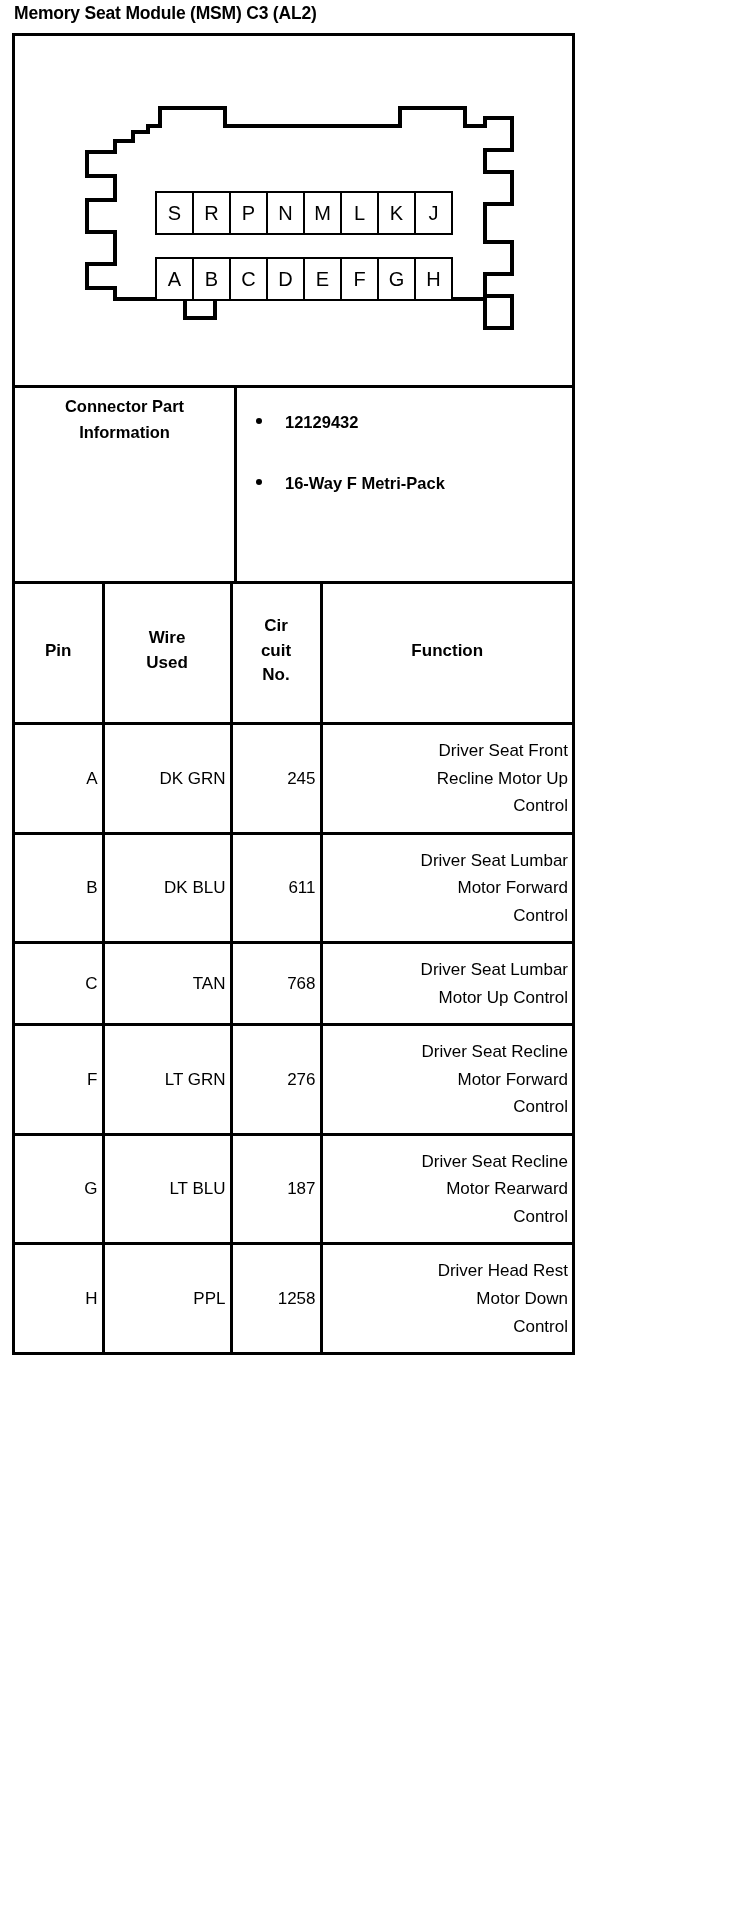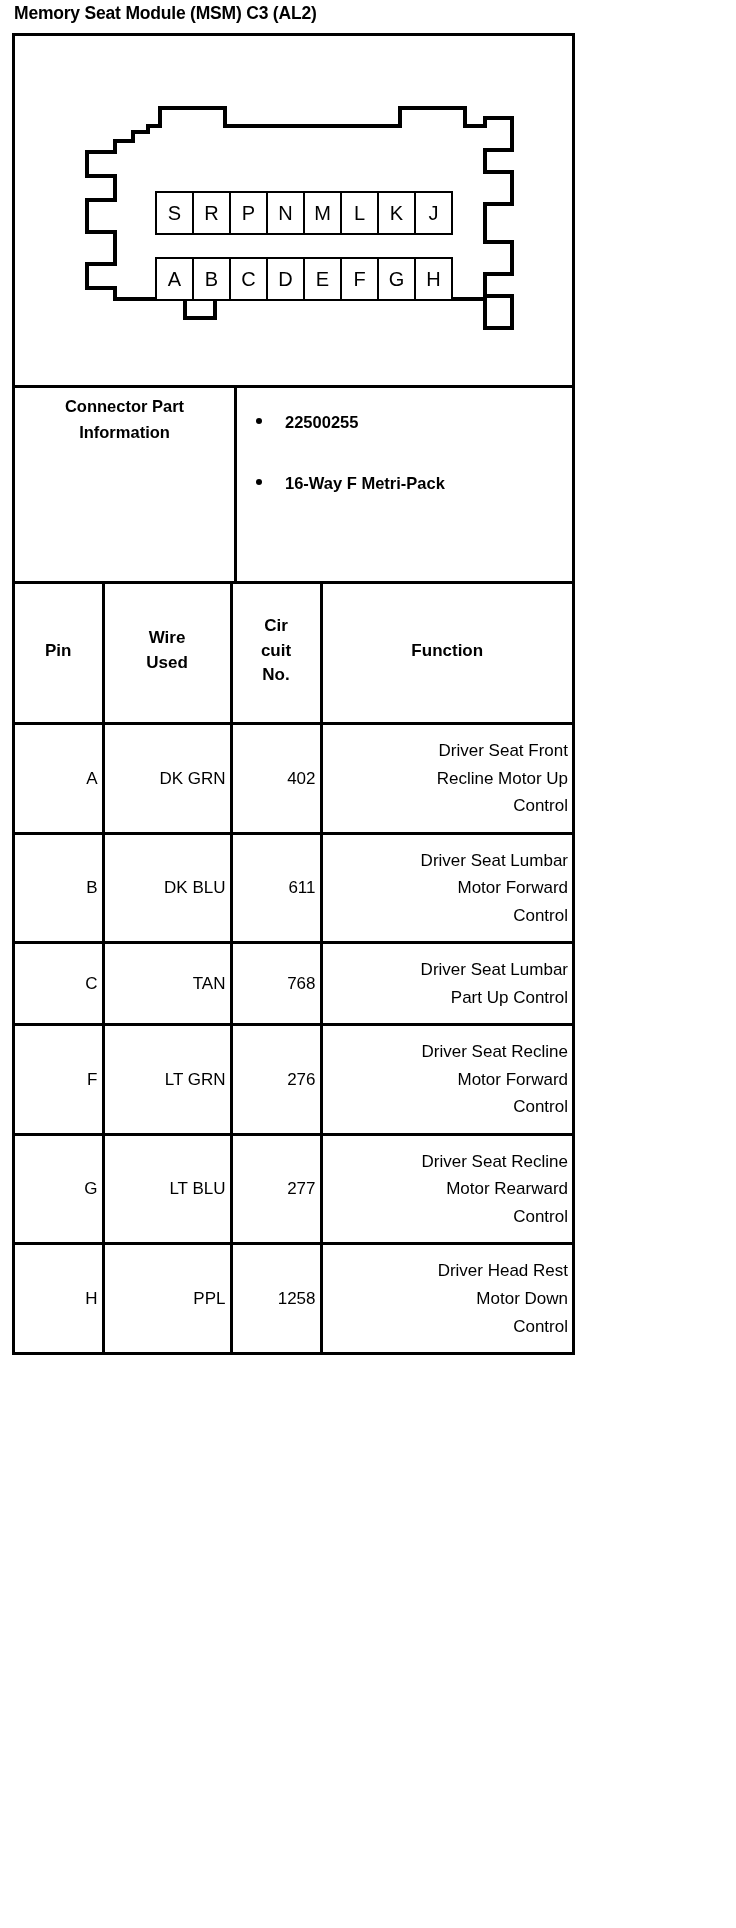--- a/index.html
+++ b/index.html
@@ -223,21 +223,21 @@
     <div class="info-row">
       <div class="info-label">
         <div>
           <span>Connector Part</span><br>
           <span>Information</span>
         </div>
       </div>
       <div class="info-values">
         <div class="info-bullet">
           <span class="dot"></span>
-          <span>22500255</span>
+          <span>12129432</span>
         </div>
         <div class="info-bullet">
           <span class="dot"></span>
           <span>16-Way F Metri-Pack</span>
         </div>
       </div>
     </div>
 
     <table class="pintable">
       <colgroup>
@@ -267,21 +267,21 @@
           <th class="h-fn">
             <span>Function</span>
           </th>
         </tr>
       </thead>
       <tbody>
 
         <tr>
           <td>A</td>
           <td>DK GRN</td>
-          <td>402</td>
+          <td>245</td>
           <td class="fn">
             <span>Driver Seat Front</span><br>
             <span>Recline Motor Up</span><br>
             <span>Control</span>
           </td>
         </tr>
 
         <tr>
           <td>B</td>
           <td>DK BLU</td>
@@ -292,40 +292,40 @@
             <span>Control</span>
           </td>
         </tr>
 
         <tr>
           <td>C</td>
           <td>TAN</td>
           <td>768</td>
           <td class="fn">
             <span>Driver Seat Lumbar</span><br>
-            <span>Part Up Control</span>
+            <span>Motor Up Control</span>
           </td>
         </tr>
 
 
         <tr>
           <td>F</td>
           <td>LT GRN</td>
           <td>276</td>
           <td class="fn">
             <span>Driver Seat Recline</span><br>
             <span>Motor Forward</span><br>
             <span>Control</span>
           </td>
         </tr>
 
         <tr>
           <td>G</td>
           <td>LT BLU</td>
-          <td>277</td>
+          <td>187</td>
           <td class="fn">
             <span>Driver Seat Recline</span><br>
             <span>Motor Rearward</span><br>
             <span>Control</span>
           </td>
         </tr>
 
         <tr>
           <td>H</td>
           <td>PPL</td>

